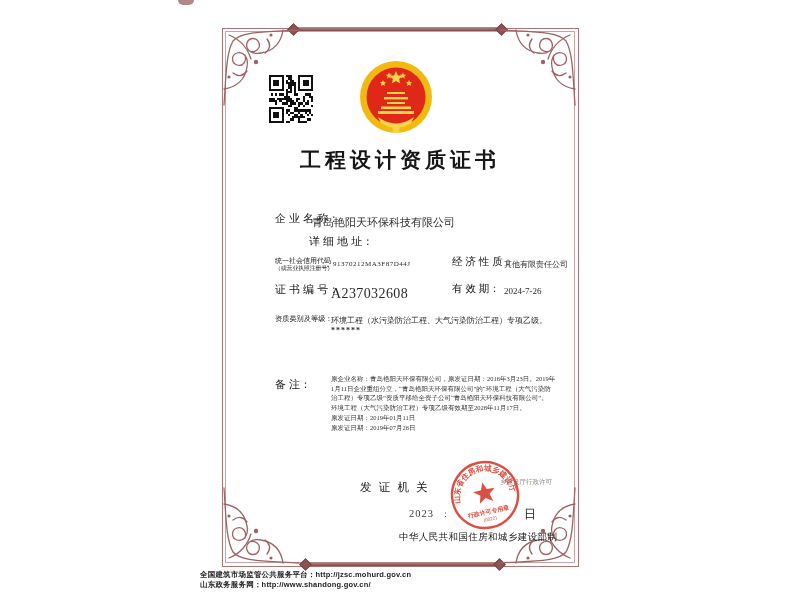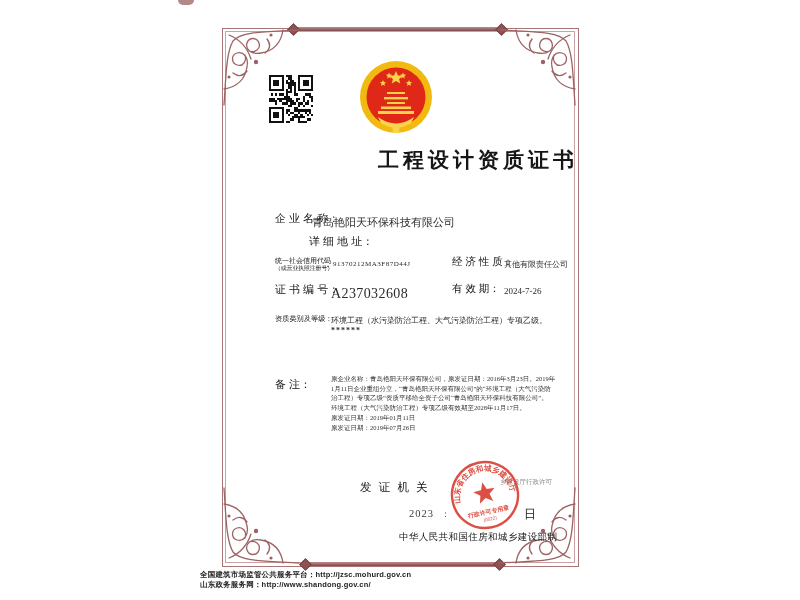--- a/index.html
+++ b/index.html
@@ -303,21 +303,21 @@
       <rect x="31" y="33" width="18" height="2"></rect>
       <rect x="28" y="38" width="24" height="2.4"></rect>
       <rect x="31" y="43" width="18" height="2"></rect>
       <rect x="25" y="47.5" width="30" height="2.6"></rect>
       <rect x="22" y="52" width="36" height="3"></rect>
       <path d="M22,58 q18,13 36,0 l-3.2,6.5 q-14.8,8.5 -29.6,0 z"></path>
       <path d="M36,66 h8 l-1.2,8 h-5.6 z"></path>
     </g>
   </svg>
 
-  <div class="abs" style="left:222px;top:146px;width:356px;text-align:right;font-size:21px;font-weight:700;
+  <div class="abs" style="left:222px;top:146px;width:356px;text-align:center;font-size:21px;font-weight:700;
               letter-spacing:4px;color:#161616;font-family:'Liberation Serif',serif;">工程设计资质证书</div>
 
   <div class="abs lbl" style="left:275px;top:211px;font-size:11px;">企 业 名 称：</div>
   <div class="abs val" style="left:312px;top:215px;font-size:11px;">青岛艳阳天环保科技有限公司</div>
 
   <div class="abs lbl" style="left:265px;top:234px;font-size:11px;margin-left:44px;">详 细 地 址：</div>
 
   <div class="abs lbl" style="left:275px;top:256px;font-size:7px;">统一社会信用代码</div>
   <div class="abs lbl" style="left:275px;top:264px;font-size:5.8px;">（或营业执照注册号）</div>
   <div class="abs lbl" style="left:323px;top:257px;font-size:10px;">：</div>

